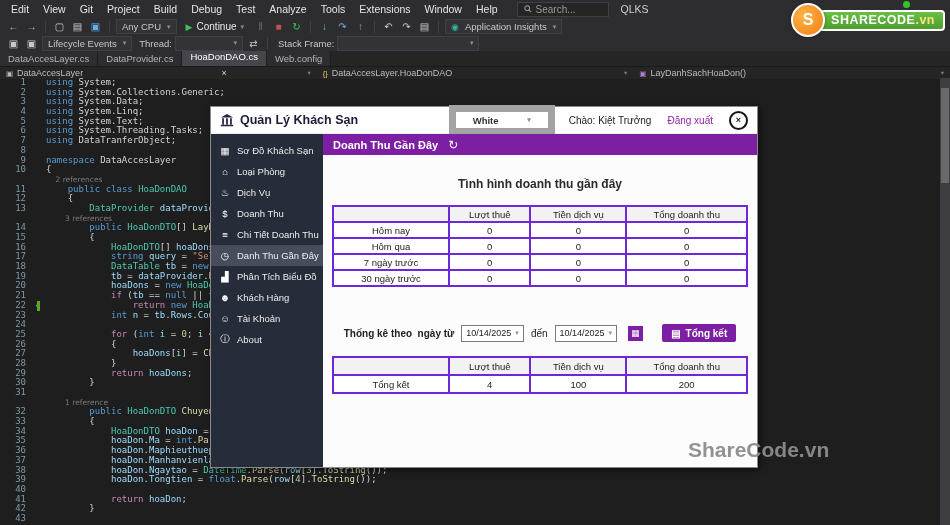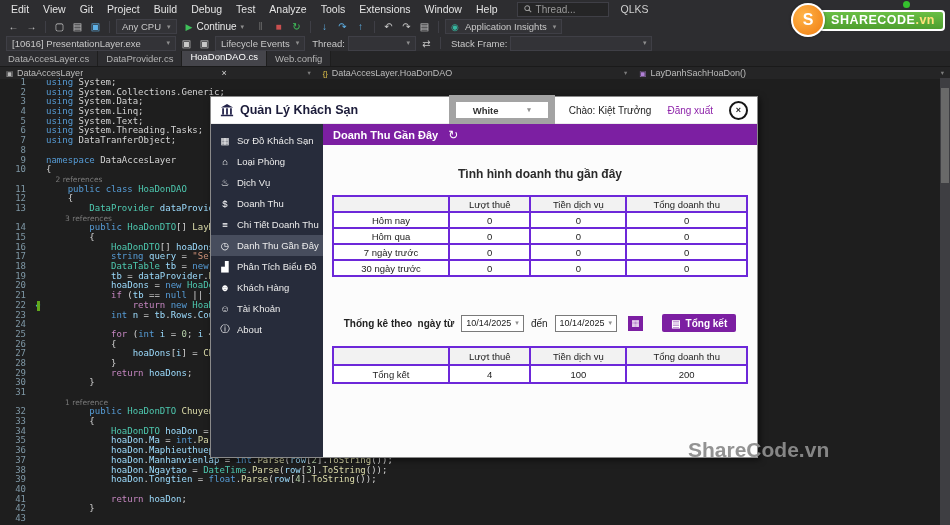--- a/index.html
+++ b/index.html
@@ -54,21 +54,21 @@
   .mar.green::before{content:'';position:absolute;left:7px;top:0;bottom:0;width:3px;background:#61a81c;}
   .mar.mi{color:#3ec1c9;font-size:8px;line-height:9.7px;}
   .ctext{white-space:pre;}
   .codelens{color:#7a7a7a;font-size:7.5px;font-family:"DejaVu Sans",sans-serif;white-space:pre;}
   .tk-kw{color:#569cd6}.tk-ctl{color:#c586c0}.tk-ty{color:#4ec9b0}.tk-m{color:#dcdcaa}
   .tk-v{color:#9cdcfe}.tk-pl{color:#d4d4d4}.tk-str{color:#ce9178}.tk-num{color:#b5cea8}
   .vscroll{position:absolute;right:0;top:78px;bottom:0;width:10px;background:#3e3e42;}
   .vthumb{position:absolute;left:1px;right:1px;top:10px;height:95px;background:#696969;}
 
   
-  .app{position:absolute;left:210px;top:96px;width:546px;height:360px;background:#fff;
+  .app{position:absolute;left:210px;top:106px;width:546px;height:360px;background:#fff;
        border:1px solid #8a8a8a;box-shadow:2px 2px 6px rgba(0,0,0,.55);display:flex;flex-direction:column;z-index:20;}
   .app-title{height:26px;flex:none;display:flex;align-items:center;padding:0 9px;gap:6px;background:#fff;
              border-bottom:1px solid #ececec;}
   .app-title-text{font-weight:bold;font-size:12.5px;color:#1c1c3a;}
   .flex1{flex:1;}
   .theme-dd{width:58px;height:16px;border:7px solid #a3a3a3;background:#fff;font-size:9.5px;color:#333;
             display:flex;align-items:center;justify-content:space-between;padding:0 17px;font-weight:bold;}
   .greeting{font-size:10px;color:#222;margin-left:8px;white-space:nowrap;}
   .logout{font-size:10px;color:#8e24aa;margin-left:10px;white-space:nowrap;}
   .close-btn{width:15px;height:15px;border:2px solid #161616;border-radius:50%;margin-left:10px;flex:none;
@@ -130,21 +130,21 @@
         <span class="menu-item">Tools</span>
         <span class="menu-item">Extensions</span>
         <span class="menu-item">Window</span>
         <span class="menu-item">Help</span>
       </span>
     <div class="search-box">
       <svg width="8" height="8" viewBox="0 0 10 10">
         <circle cx="4" cy="4" r="3" fill="none" stroke="#9a9a9a" stroke-width="1.3"></circle>
         <line x1="6.2" y1="6.2" x2="9" y2="9" stroke="#9a9a9a" stroke-width="1.3"></line>
       </svg>
-      <span>Thread...</span>
+      <span>Search...</span>
     </div>
     <span class="solution-label">QLKS</span>
   </div>
 
   <div class="toolbar">
     <span class="tb-ic">←</span>
     <span class="tb-ic">→</span>
     <span class="sep"></span>
     <span class="tb-ic">▢</span>
     <span class="tb-ic">▤</span>
@@ -172,24 +172,20 @@
     <span class="tb-ic">▤</span>
     <span class="sep"></span>
     <div class="tb-dd">
       <span class="ai-ic">◉</span>
       <span>Application Insights</span>
       <span class="caret">▾</span>
     </div>
   </div>
 
   <div class="toolbar debugbar">
-    <div class="tb-dd" style="width:158px">
-      <span class="fill">[10616] PresentationLayer.exe</span>
-      <span class="caret">▾</span>
-    </div>
     <span class="tb-ic">▣</span>
     <span class="tb-ic">▣</span>
     <div class="tb-dd">
       <span>Lifecycle Events</span>
       <span class="caret">▾</span>
     </div>
     <span class="tb-label">Thread:</span>
     <div class="tb-dd" style="width:56px">
       <span class="fill"></span>
       <span class="caret">▾</span>

